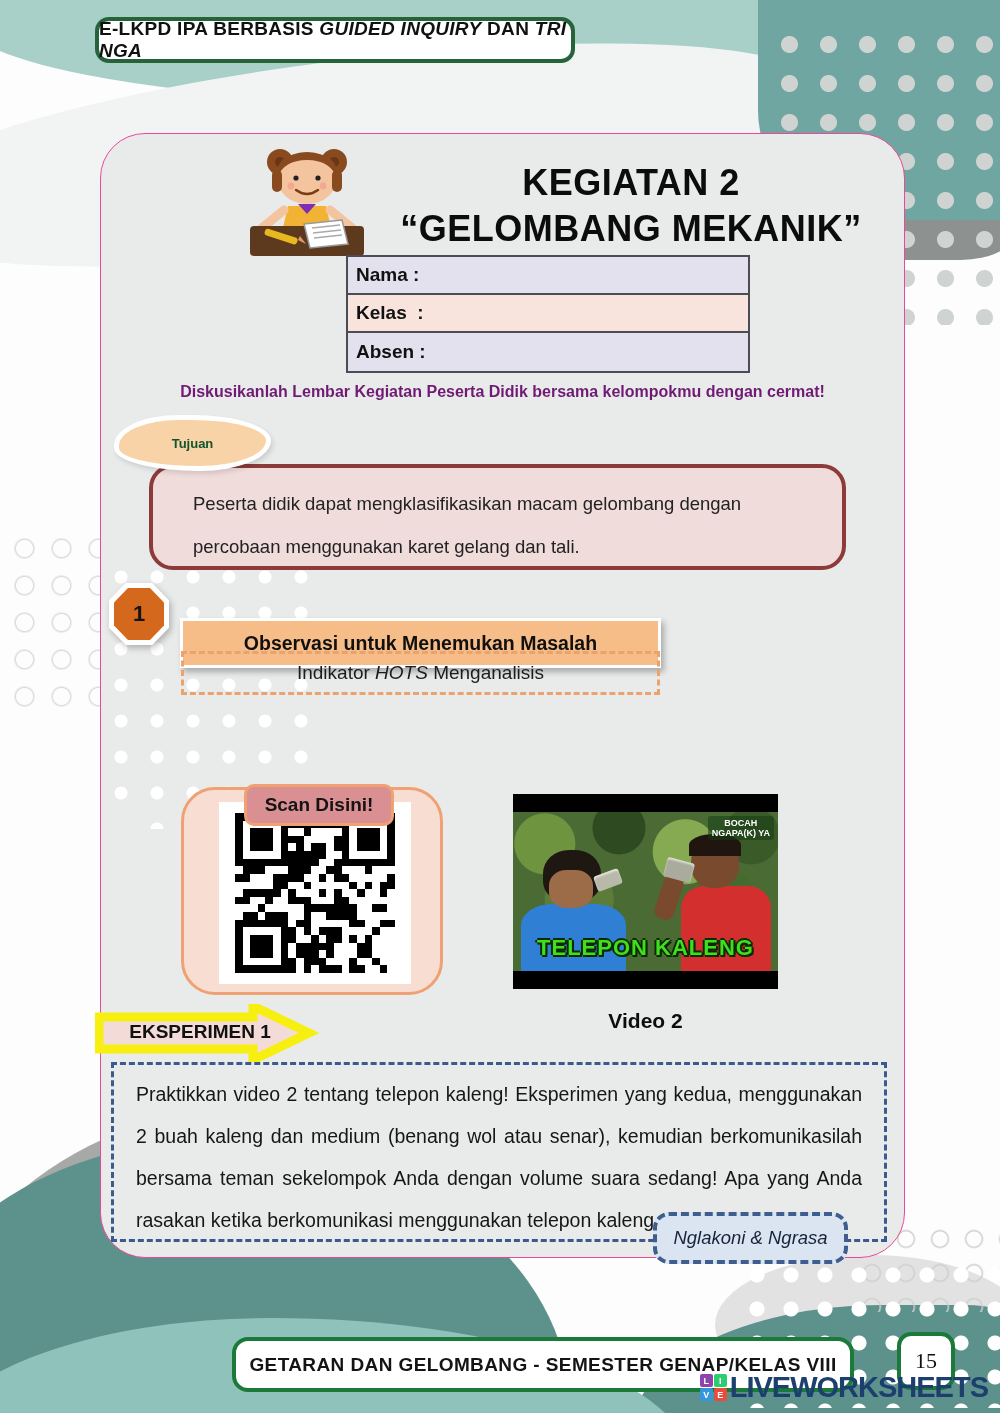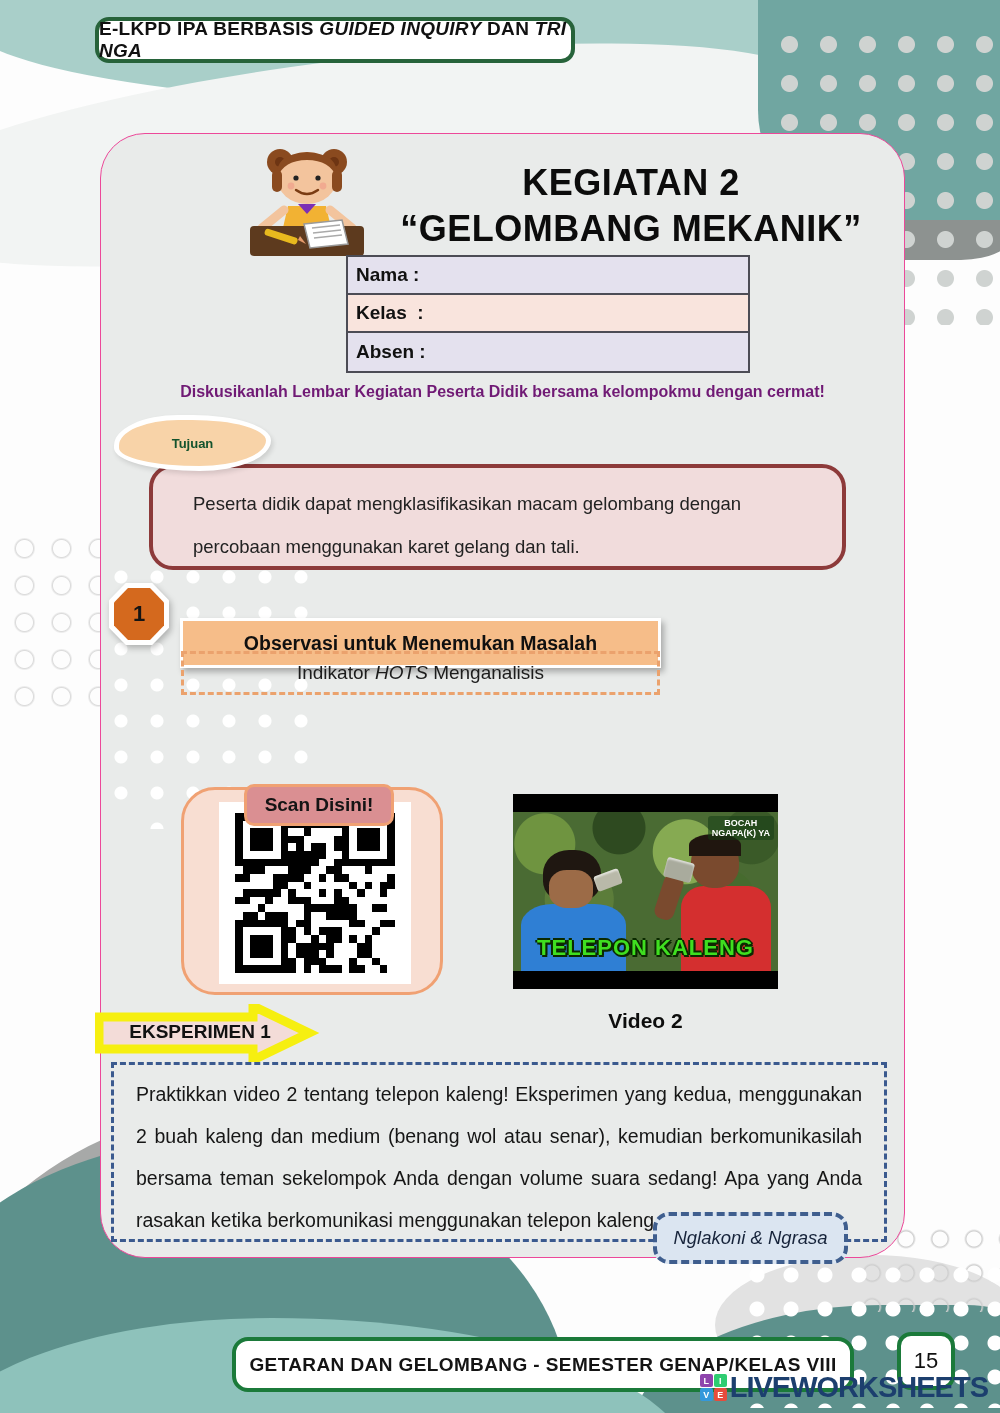--- a/index.html
+++ b/index.html
@@ -151,21 +151,21 @@
   .ngl-badge { position:absolute; left:552px; top:1078px; width:195px; height:52px; background:#dbe5f1;
     border:4px dashed #3f5e8e; border-radius:16px; display:flex; align-items:center; justify-content:center;
     font-style:italic; font-size:18.5px; color:#16233a; z-index:3; }
 
   
   .footer-bar { position:absolute; left:232px; top:1337px; width:622px; height:55px; background:#fff;
     border:4px solid #1b7a3a; border-radius:16px; display:flex; align-items:center; justify-content:center;
     font-size:19px; font-weight:600; letter-spacing:.4px; color:#141414; z-index:6; }
   .page-badge { position:absolute; left:897px; top:1332px; width:58px; height:58px; background:#fff;
     border:4px solid #1b7a3a; border-radius:14px; display:flex; align-items:center; justify-content:center;
-    font-size:22px; color:#111; z-index:6; }
+    font-size:22px; color:#111; z-index:6;font-family:Liberation Serif, serif; }
   .lw-logo { position:absolute; right:12px; top:1371px; display:flex; align-items:center; gap:3px; z-index:7; }
   .lw-grid { display:grid; grid-template-columns:13px 13px; grid-template-rows:13px 13px; gap:1px; }
   .lw-sq { display:flex; align-items:center; justify-content:center; font-size:9px; font-weight:800; color:#fff;
     border-radius:2px; }
   .lw-text { font-size:29px; font-weight:800; color:#1c3f6e; letter-spacing:-1px; }
 </style>
 </head>
 <body>
 
 <div class="page">

